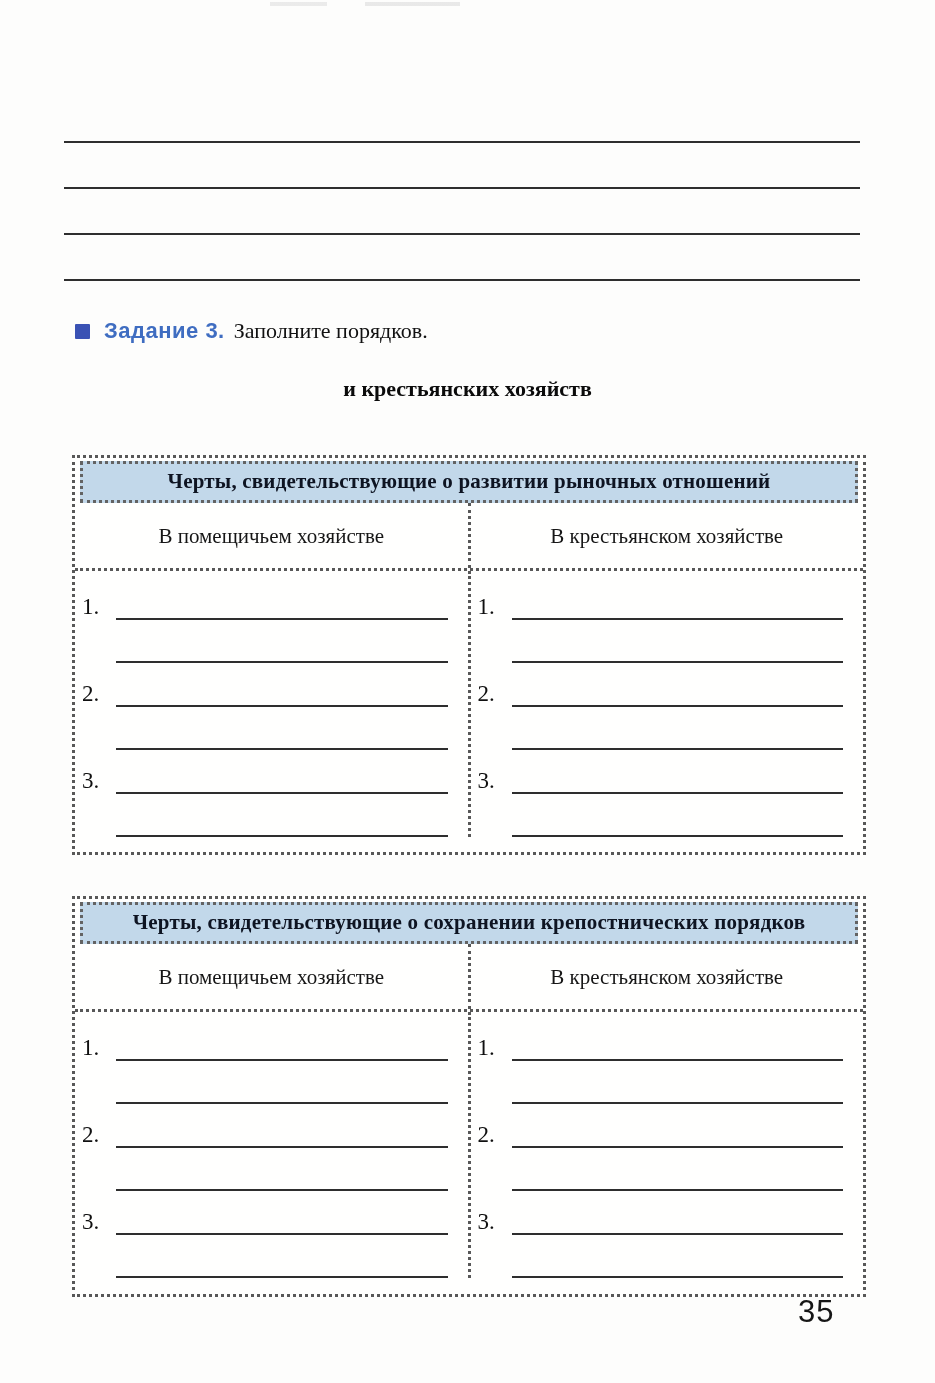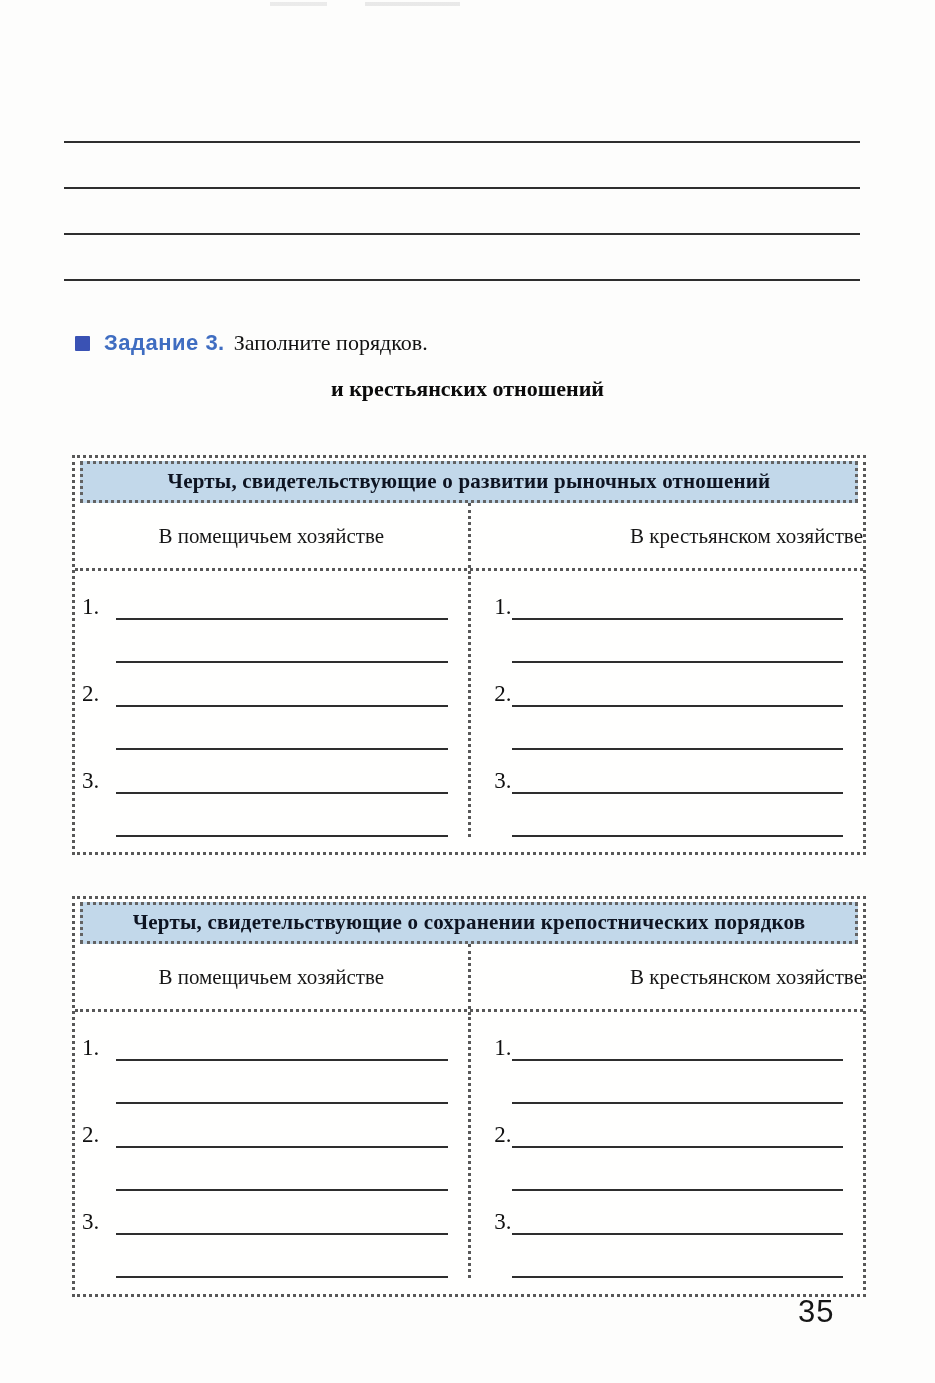--- a/index.html
+++ b/index.html
@@ -30,21 +30,20 @@
     height: 46px;
     border-bottom: 2px solid #2e2e2e;
   }
   
   .task-row {
     position: absolute;
     left: 75px; top: 318px;
     display: flex;
     align-items: center;
     font-size: 22px;
-    margin-top: 12px;
   }
   .bullet-square {
     width: 15px; height: 15px;
     background: #3a52b4;
     margin-right: 14px;
     border-radius: 1px;
   }
   .task-label {
     font-family: "Liberation Sans", "DejaVu Sans", sans-serif;
     font-weight: bold;
@@ -87,21 +86,21 @@
     letter-spacing: .2px;
   }
   .cols { display: flex; border-bottom: 3px dotted #585858; }
   .col {
     flex: 1;
     text-align: center;
     font-size: 21px;
     padding: 21px 0 19px;
     color: #161616;
   }
-  .col + .col, .cell + .cell { border-left: 3px dotted #585858; text-align: right; }
+  .col + .col, .cell + .cell { border-left: 3px dotted #585858; }
   .tbody { display: flex; }
   .cell { flex: 1; padding: 5px 20px 0 7px; }
   .entry-first {
     display: flex;
     align-items: flex-end;
     height: 44px;
   }
   .num {
     font-size: 23px;
     width: 34px;
@@ -139,21 +138,21 @@
     <div class="wline"></div>
   </div>
 
   <div class="task-row">
     <span class="bullet-square"></span>
     <span class="task-label">Задание 3.</span>
     <span class="task-instruction">Заполните порядков.</span>
   </div>
 
   <div class="table-title">
-    <div>и крестьянских отношений</div>
+    <div>и крестьянских хозяйств</div>
   </div>
 
   <div class="dtable t1">
     <div class="band">Черты, свидетельствующие о развитии рыночных отношений</div>
     <div class="cols">
       <div class="col">В помещичьем хозяйстве</div>
       <div class="col">В крестьянском хозяйстве</div>
     </div>
     <div class="tbody">
       <div class="cell">

